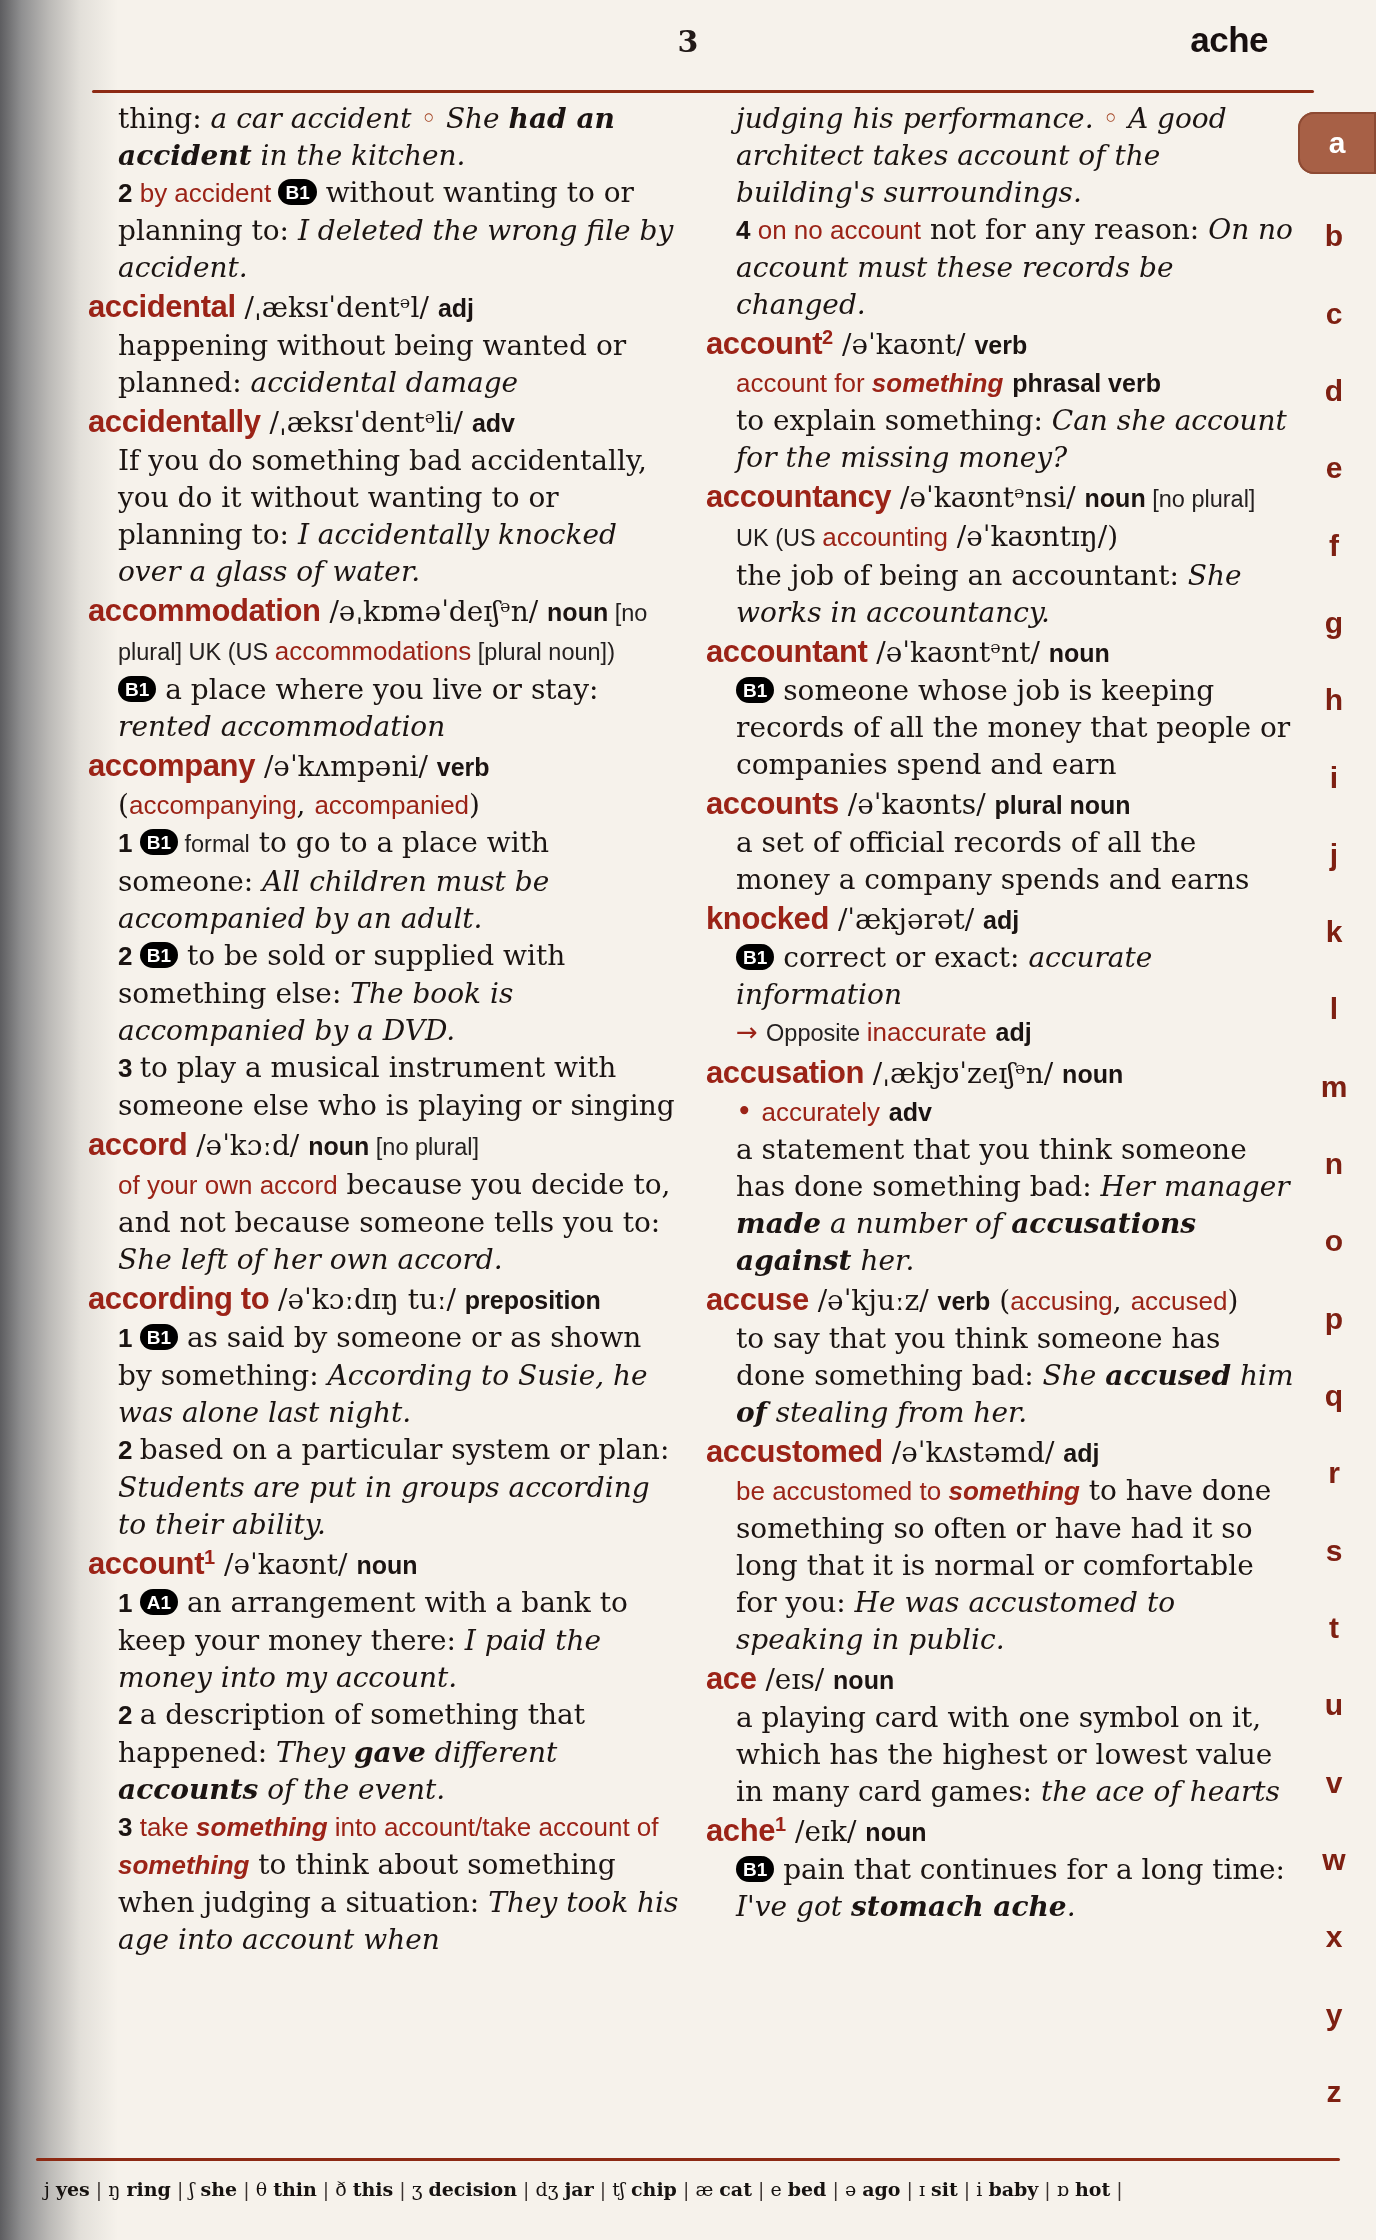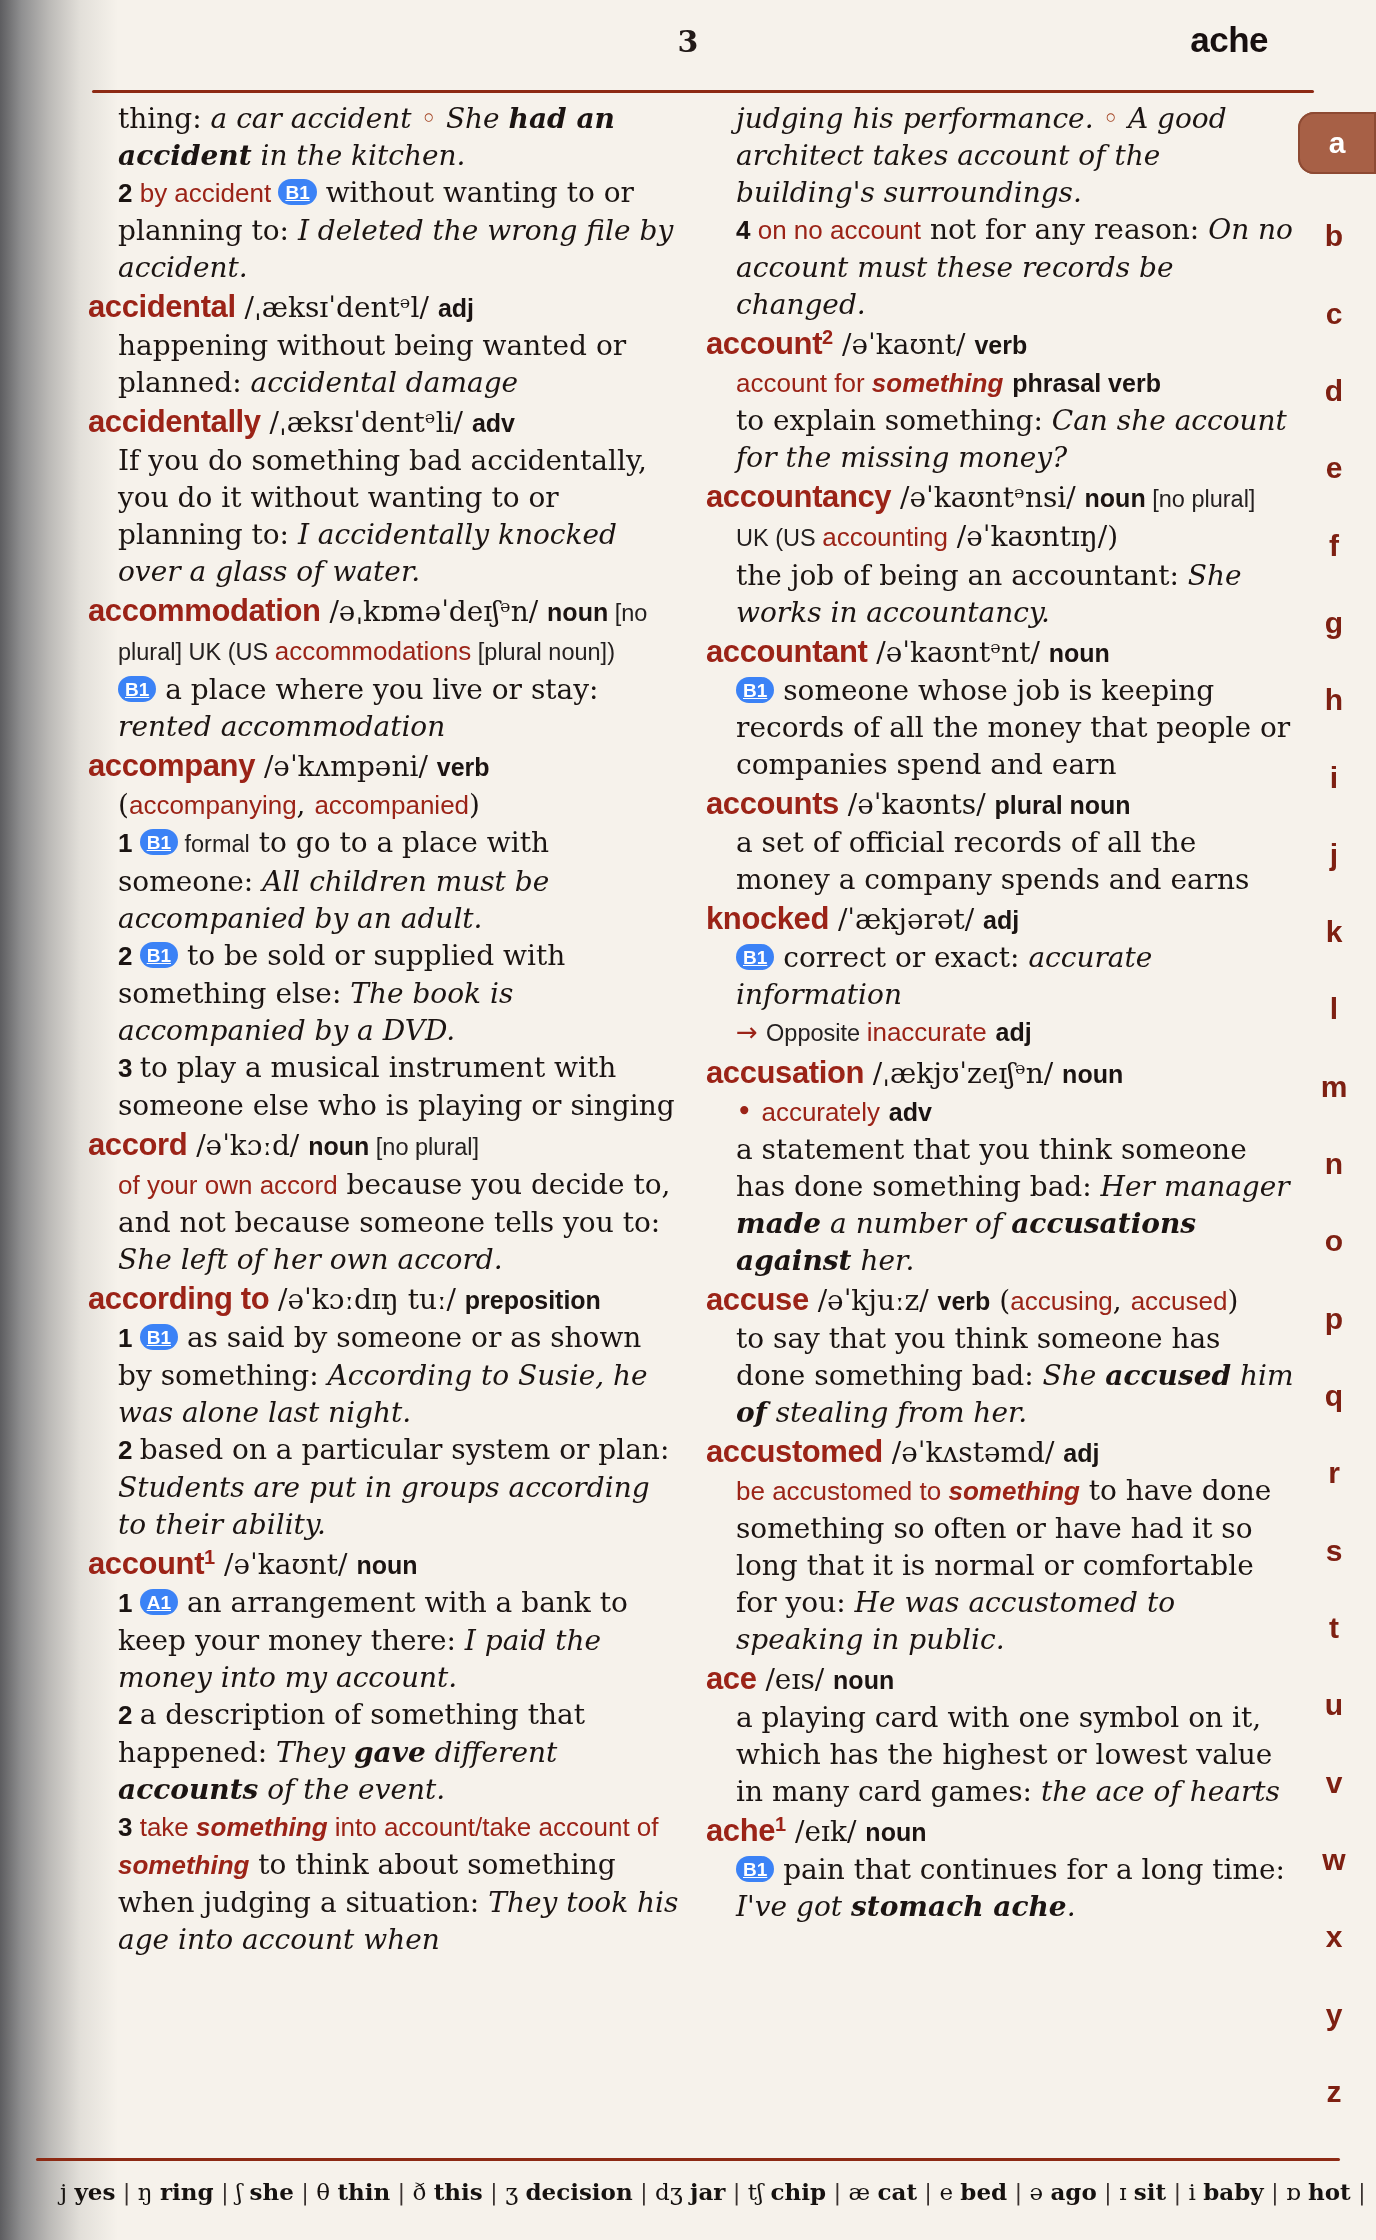--- a/index.html
+++ b/index.html
@@ -45,41 +45,41 @@
   .num{font-family:"Liberation Sans",sans-serif;font-weight:bold;font-size:26px;color:#1b1412;}
   .it{font-style:italic;}
   .bi{font-style:italic;font-weight:bold;}
   .rb{font-family:"Liberation Sans",sans-serif;font-weight:normal;color:#9b2317;font-size:26px;}
   .rbi{font-family:"Liberation Sans",sans-serif;font-weight:bold;font-style:italic;color:#9b2317;font-size:26px;}
   .lbl{font-family:"Liberation Sans",sans-serif;font-size:23.5px;color:#242020;}
   .circ{color:#a34423;}
   .arrow{color:#9b2317;font-family:"DejaVu Sans",sans-serif;font-size:26px;}
   .bullet{color:#9b2317;font-size:28px;}
   .badge{
-    display:inline-block;background:#3b82f6;color:#ffffff;
+    display:inline-block;background:#000000;color:#ffffff;
     font-family:"Liberation Sans",sans-serif;font-weight:bold;font-size:19px;
-    line-height:1;padding:4px 7px 3px 7px;border-radius:13px;vertical-align:3px;text-decoration:underline;
+    line-height:1;padding:4px 7px 3px 7px;border-radius:13px;vertical-align:3px;
   }
 
   .alpha-rail{
     position:absolute;top:112px;right:0;width:84px;height:1995px;
     display:flex;flex-direction:column;justify-content:space-between;align-items:flex-end;
   }
   .alpha{
     font-family:"Liberation Sans",sans-serif;font-weight:bold;font-size:30px;color:#7e2012;
     width:100%;text-align:center;line-height:1;
   }
   .alpha.active{
     background:#a76046;color:#fff;width:78px;height:62px;border-radius:16px 0 0 16px;
     display:flex;align-items:center;justify-content:center;text-align:center;
     box-shadow:inset 0 0 0 2px #8d4a33;
   }
   .pron-key{
-    position:absolute;top:2178px;left:60px;width:1300px;
-    font-size:23px;color:#161210;white-space:nowrap;
+    position:absolute;top:2178px;left:44px;width:1300px;
+    font-size:19px;color:#161210;white-space:nowrap;
   }
   .ksym{font-weight:normal;}
   .kword{font-weight:bold;}
   .kbar{color:#3a3230;}
 </style>
 </head>
 <body>
 
 <div class="binding"></div>
 

